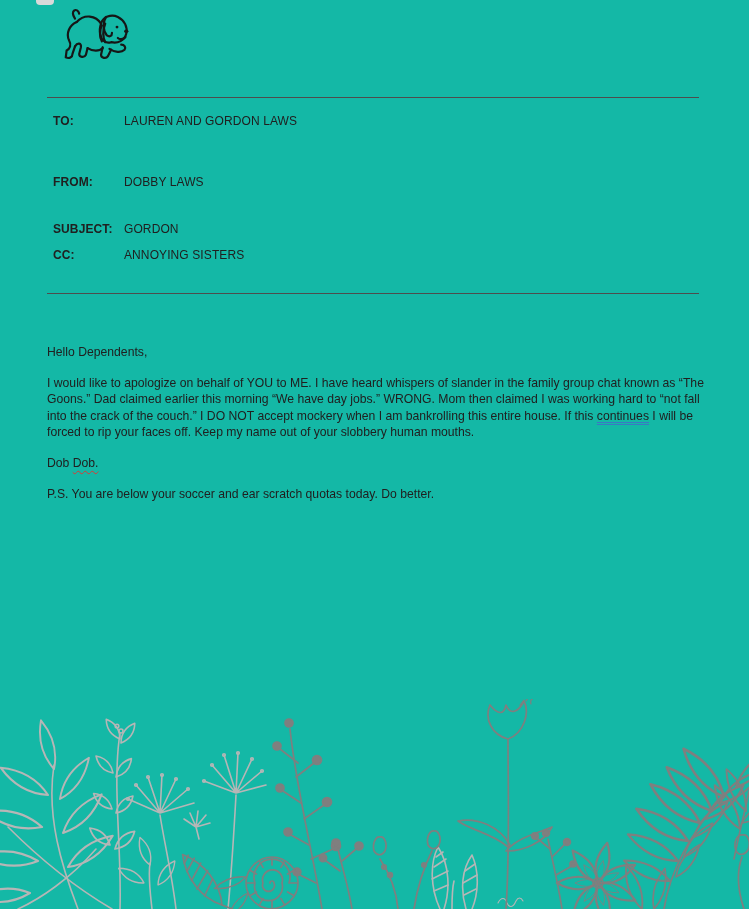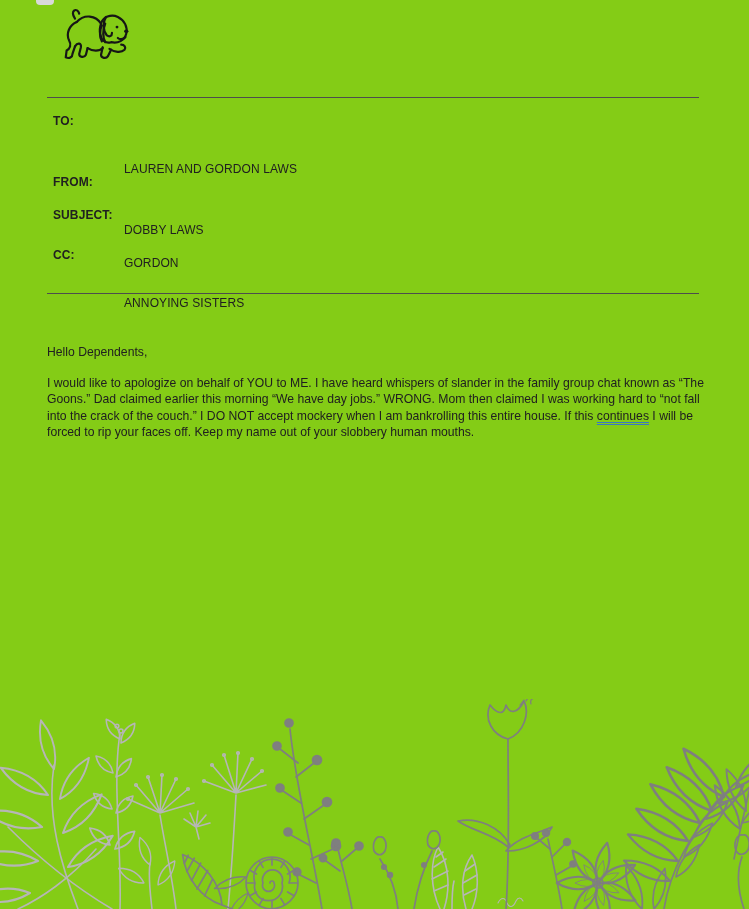--- a/index.html
+++ b/index.html
@@ -1,27 +1,27 @@
 <!DOCTYPE html>
 <html><head>
 <meta charset="utf-8">
 <style>
   html,body{margin:0;padding:0;background:#ffffff;}
   .page{
-    position:relative;width:749px;height:909px;background:#84cc16;overflow:hidden;
+    position:relative;width:749px;height:909px;background:#14b8a6;overflow:hidden;
     font-family:"Liberation Sans","DejaVu Sans",sans-serif;color:#202020;
   }
   .top-notch{position:absolute;left:36px;top:0;width:18px;height:5px;background:#d9d9d9;border-radius:0 0 4px 4px;}
   .logo{position:absolute;left:54px;top:5px;width:84px;height:71px;}
   .rule{position:absolute;left:47px;width:652px;border:none;border-top:1.6px solid #4d4d4d;margin:0;}
   .rule1{top:97px}.rule2{top:293px}
   .frow{position:absolute;left:53px;display:flex;font-size:12px;line-height:14px;}
   .frow .lbl{font-weight:bold;width:71px;letter-spacing:.1px;}
-  .frow .val{letter-spacing:.1px;margin-top:48px;}
-  .r0{top:114px}.r1{top:175px}.r2{top:208px}.r3{top:248px}
+  .frow .val{letter-spacing:.1px;}
+  .r0{top:114px}.r1{top:175px}.r2{top:222px}.r3{top:248px}
   .letter{position:absolute;left:47px;top:344px;width:660px;font-size:12.2px;line-height:16.4px;}
   .letter p{margin:0 0 14.5px 0;}
   .grammar-flag{
     text-decoration-line:underline;text-decoration-style:double;
     text-decoration-color:#3b78c3;text-underline-offset:2px;
   }
   .spell-flag{
     text-decoration-line:underline;text-decoration-style:wavy;
     text-decoration-color:#d93a34;text-decoration-thickness:1px;text-underline-offset:2.5px;
   }
@@ -70,20 +70,22 @@
   <div class="frow r3">
     <span class="lbl">CC:</span>
     <span class="val">ANNOYING SISTERS</span>
   </div>
 
   <hr class="rule rule2">
 
   <div class="letter">
     <p>Hello Dependents,</p>
     <p><span>I would like to apologize on behalf of YOU to ME. I have heard whispers of slander in the family group chat known as “The Goons.” Dad claimed earlier this morning “We have day jobs.” WRONG. Mom then claimed I was working hard to “not fall into the crack of the couch.” I DO NOT accept mockery when I am bankrolling this entire house. If this </span><span class="grammar-flag">continues</span><span> I will be forced to rip your faces off. Keep my name out of your slobbery human mouths.</span></p>
+    <p><span>Dob </span><span class="spell-flag">Dob.</span></p>
+    <p>P.S. You are below your soccer and ear scratch quotas today. Do better.</p>
   </div>
 
   <svg class="floral" viewBox="0 0 749 210" fill="none" stroke-linecap="round" stroke-linejoin="round">
     <defs>
       <path id="lf" d="M0 0 Q-10 -20 0 -42 Q10 -20 0 0 Z" fill="none"></path>
       <path id="td" d="M0 0 Q-8 -12 0 -24 Q8 -12 0 0 Z" fill="none"></path>
       <path id="pt" d="M0 0 Q-10 -15 0 -33 Q10 -15 0 0 Z" fill="none"></path>
     </defs>
 
     <g stroke="#b6b6b6" stroke-width="1.6">

